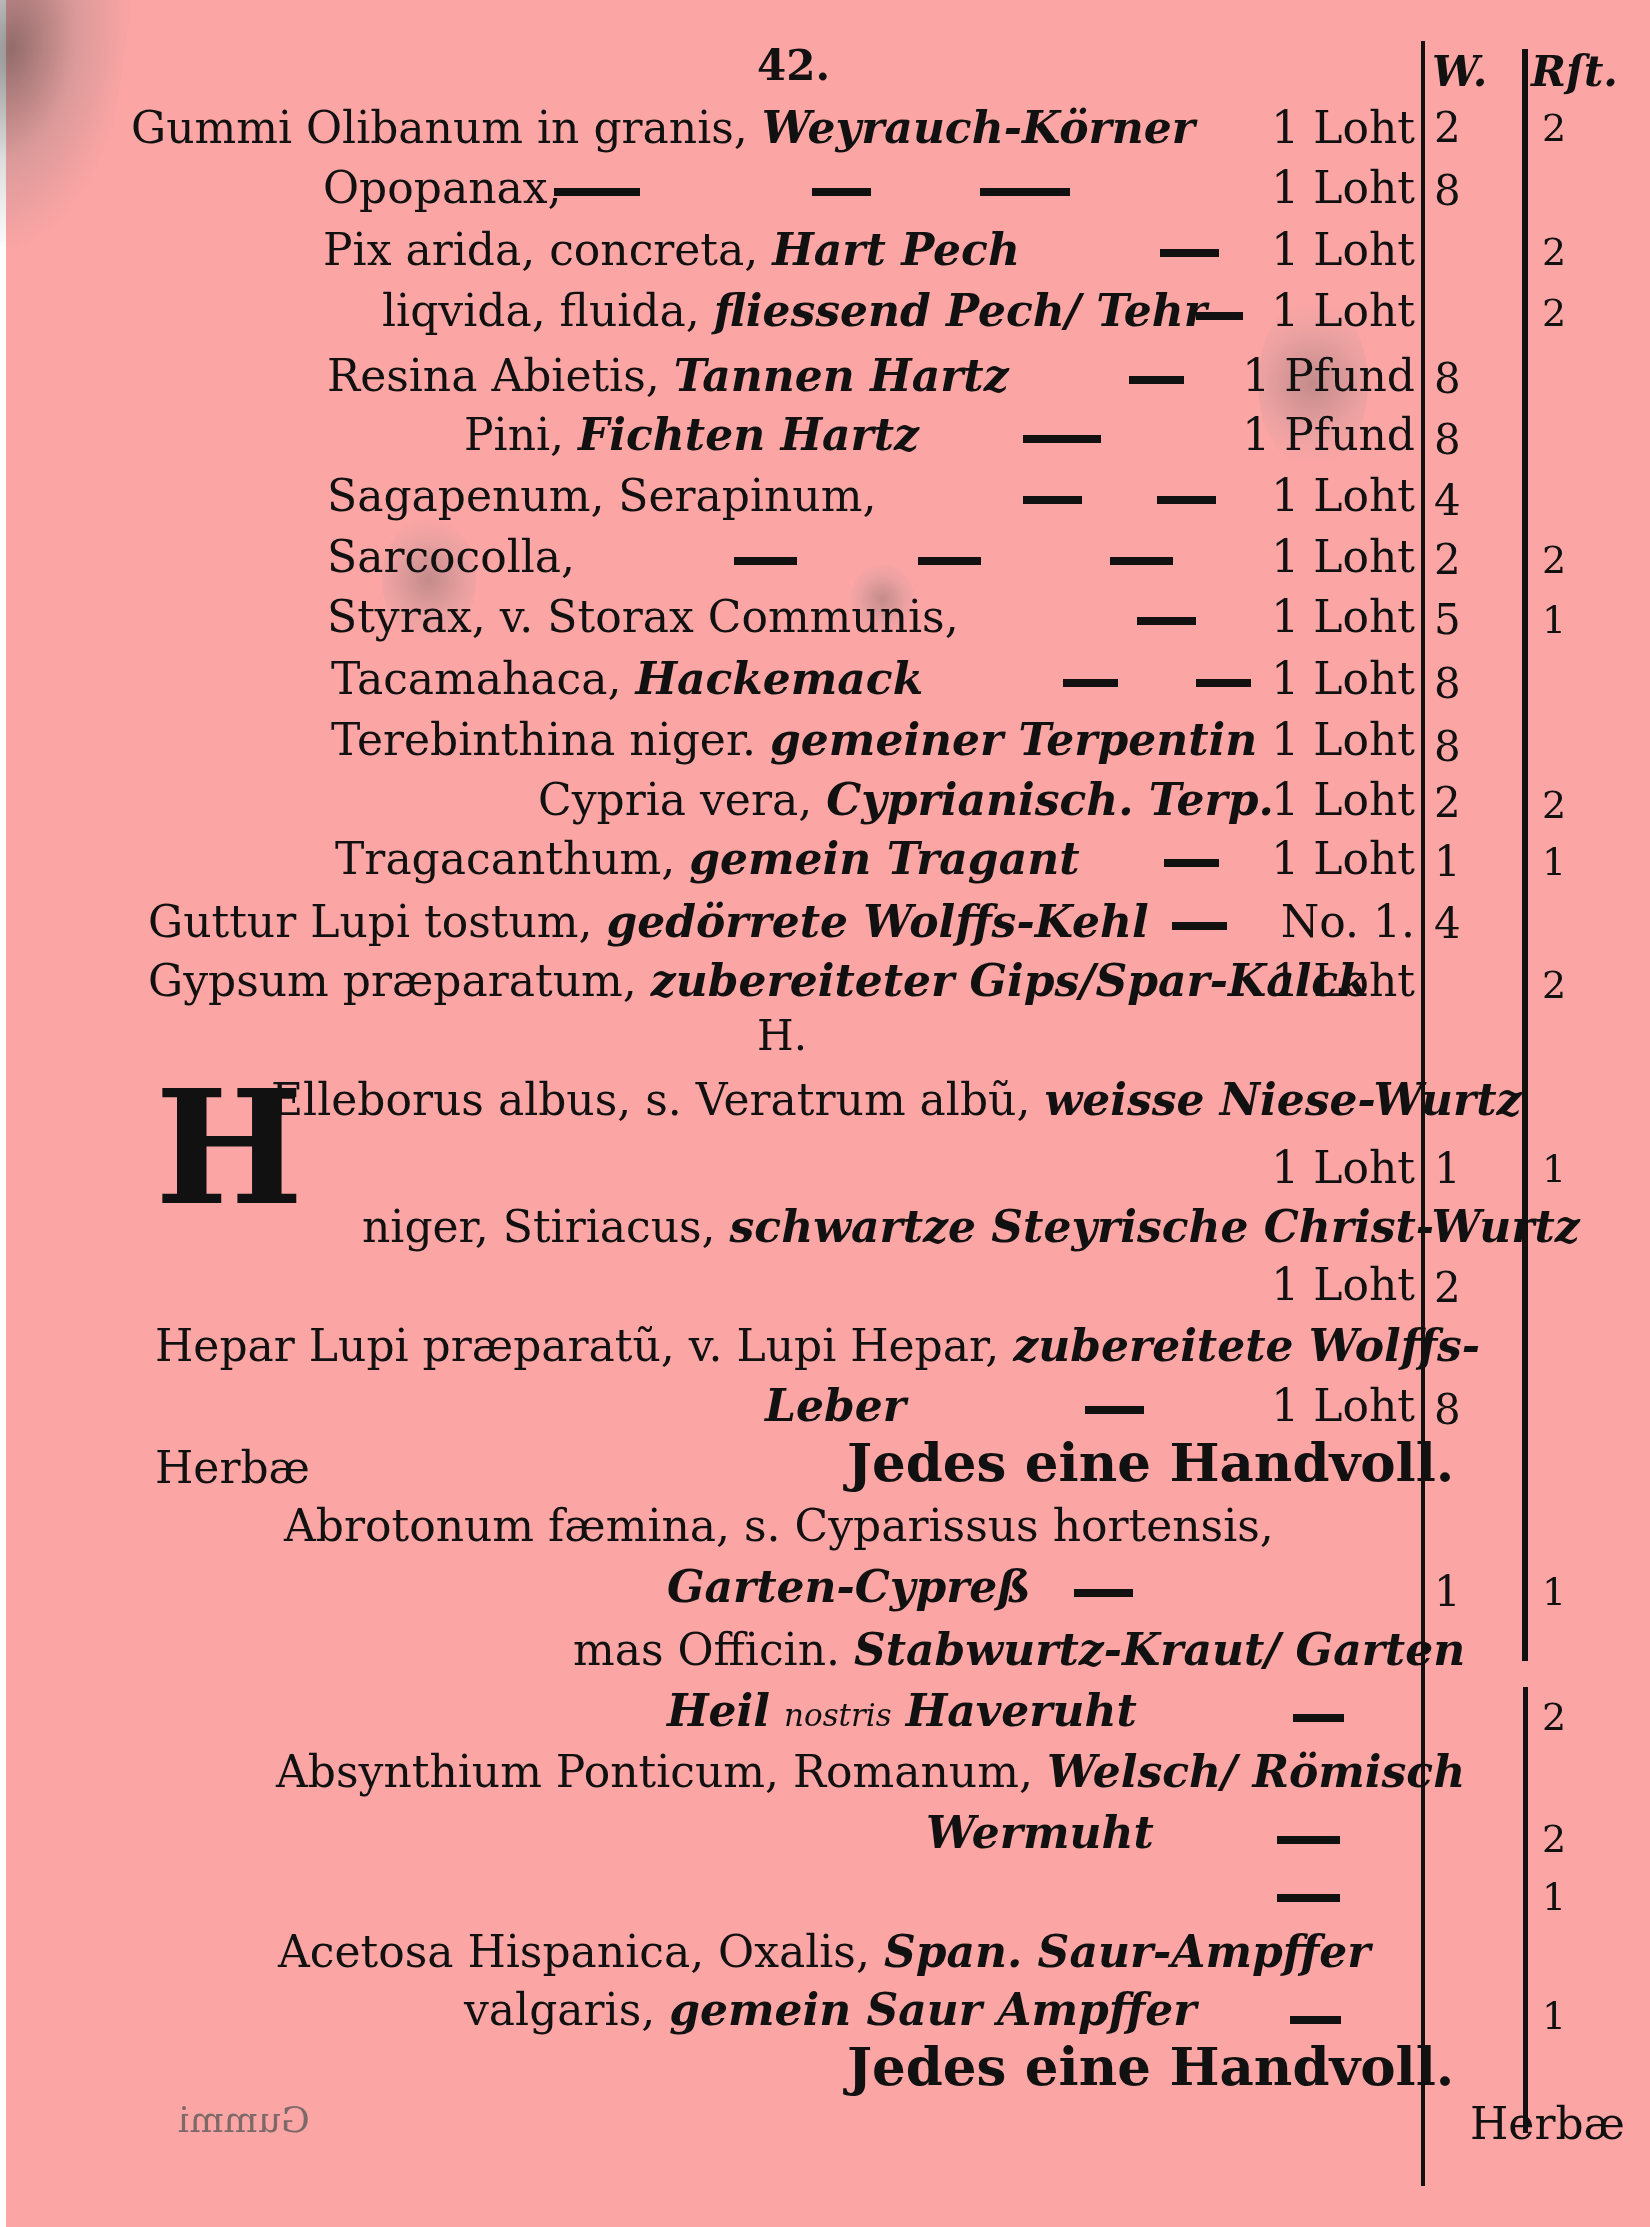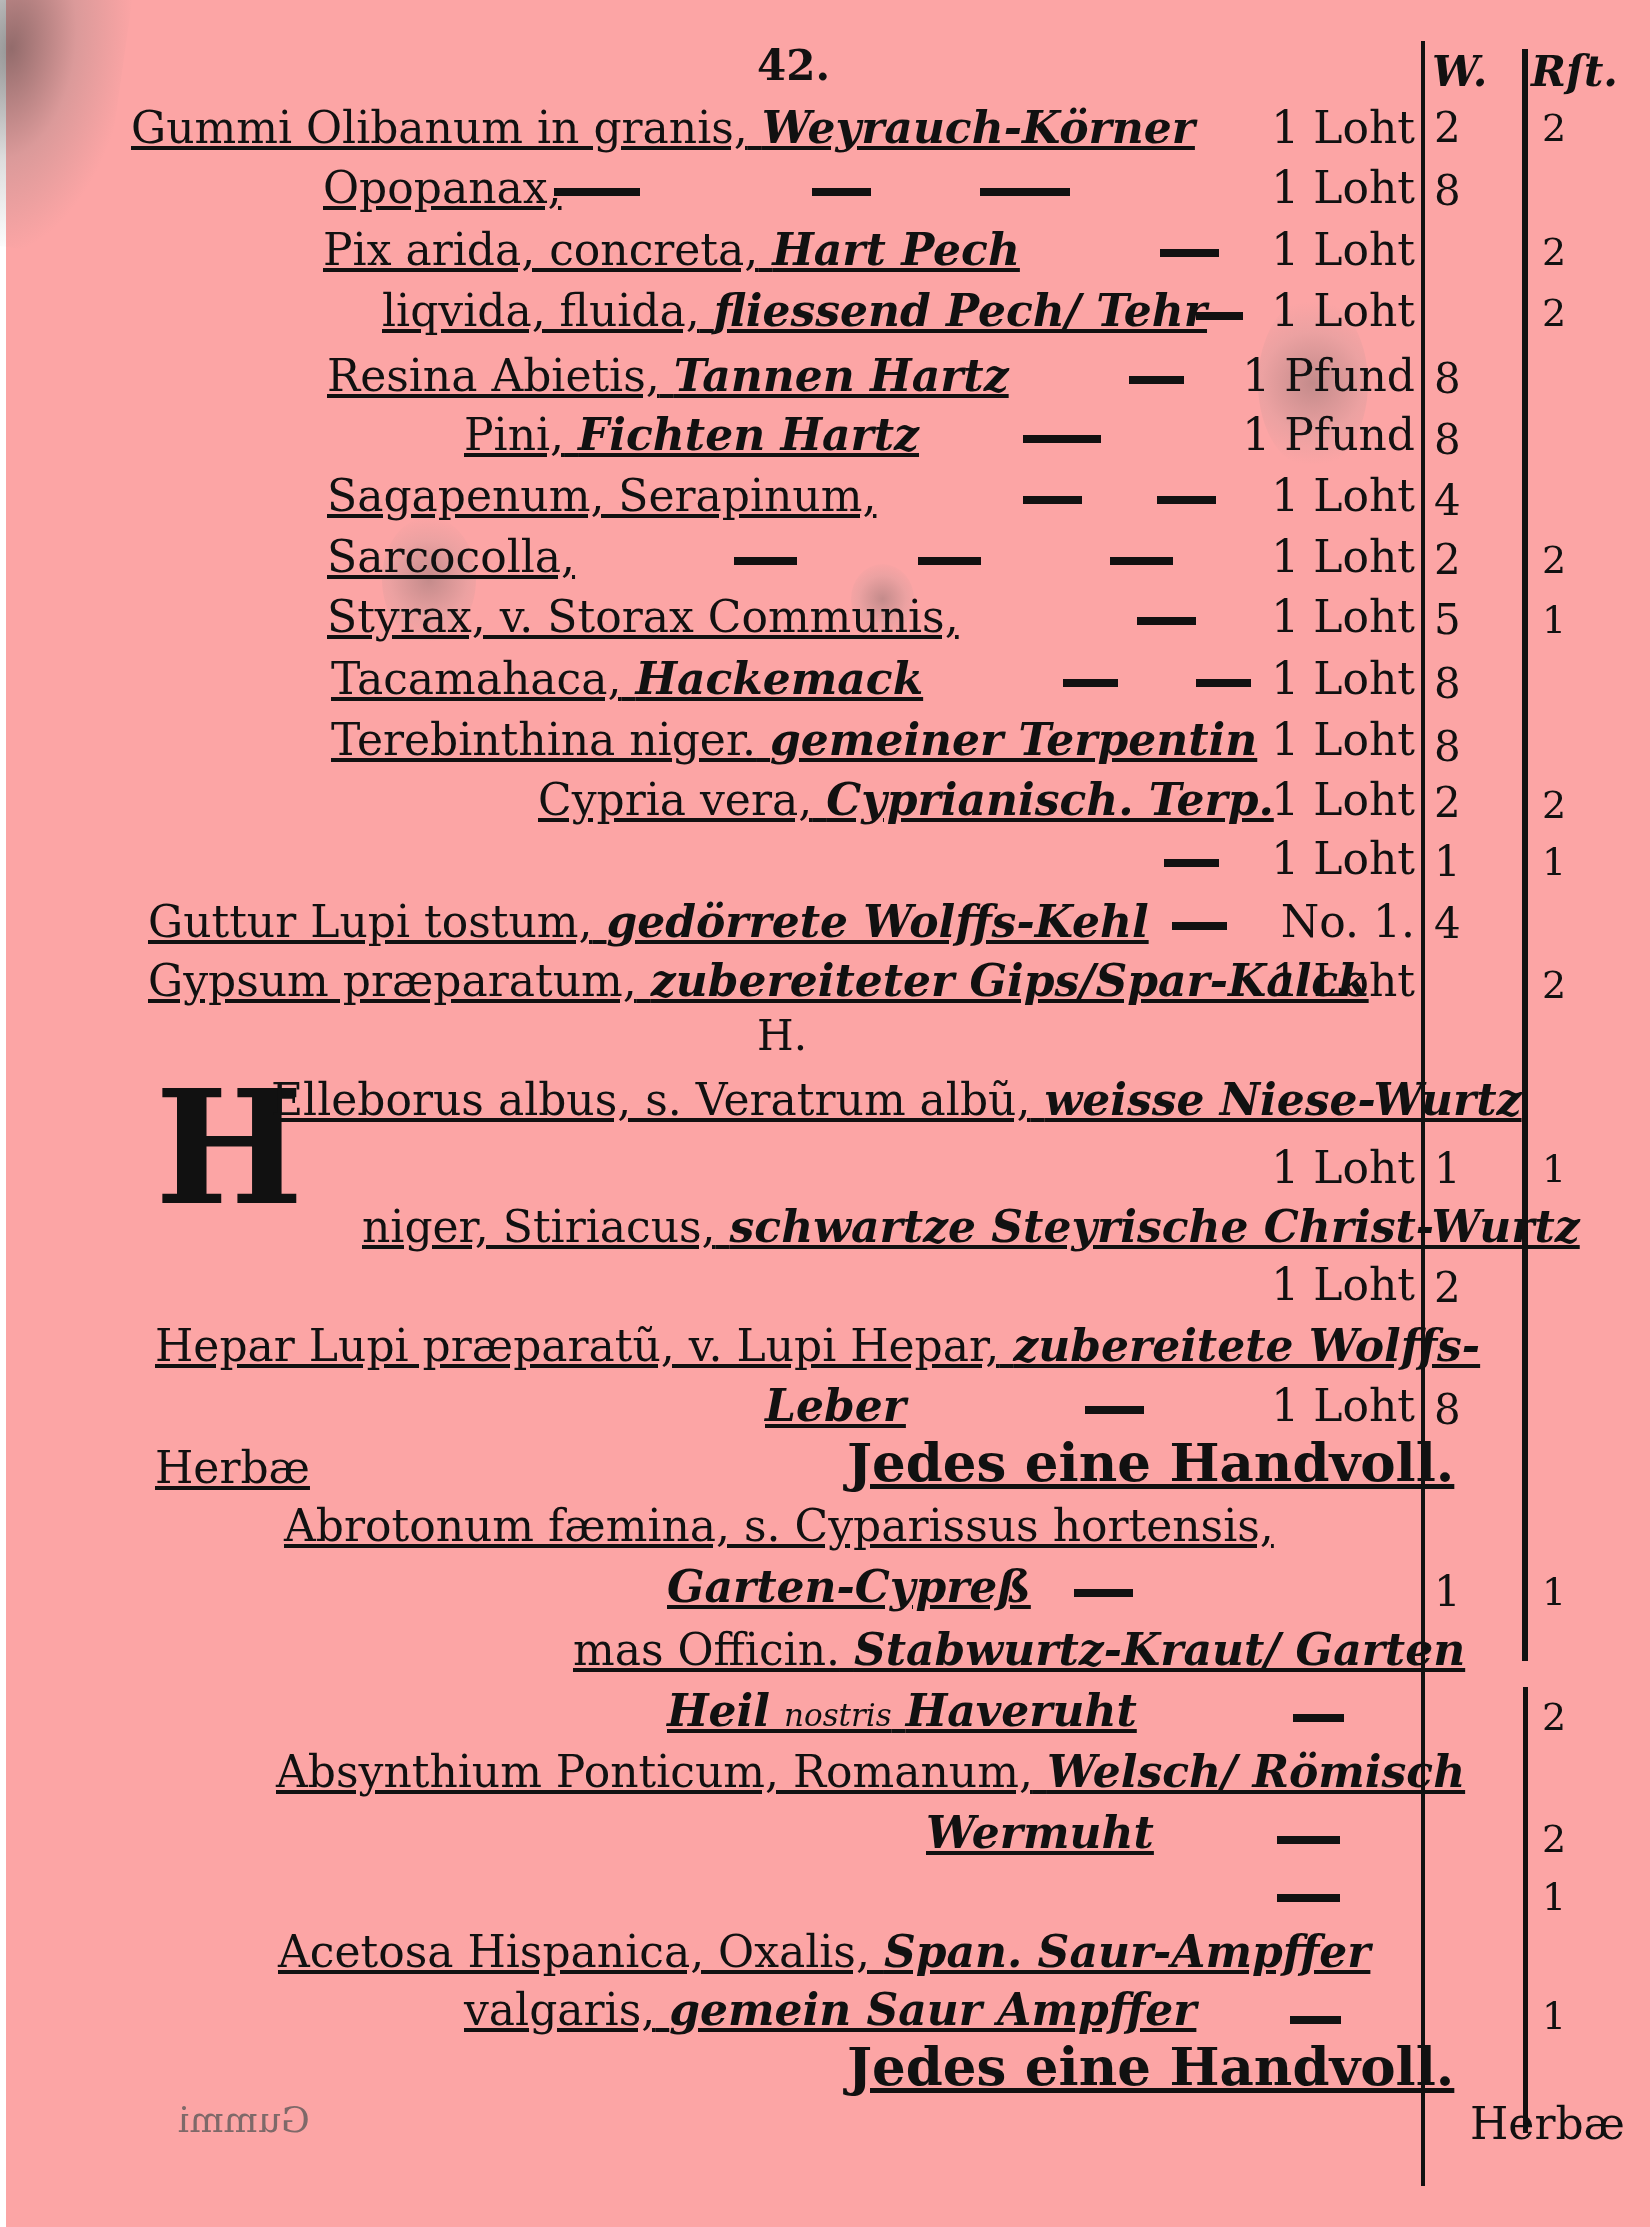--- a/index.html
+++ b/index.html
@@ -57,21 +57,20 @@
   .rule.left { left: 1415px; top: 41px; width: 3.9px; height: 2145px; }
   .rule.right-a { left: 1516px; top: 49px; width: 5.5px; height: 1612px; }
   .rule.right-b { left: 1517px; top: 1687px; width: 4.7px; height: 446px; }
 
   .line {
     position: absolute;
     white-space: nowrap;
     font-size: 44px;
     line-height: 50px;
     height: 50px;
-    text-decoration: underline;
   }
   .frak {
     font-family: "DejaVu Serif", serif;
     font-style: italic;
     font-weight: bold;
   }
   .bold-frak {
     font-family: "DejaVu Serif", serif;
     font-weight: bold;
     font-size: 53px;
@@ -236,20 +235,24 @@
   <div class="val w" style="top:722px;">8</div>
 
   <div class="line" style="left:532px;top:775px;">
     <span>Cypria vera,</span>
     <span class="frak">Cyprianisch. Terp.</span>
   </div>
   <div class="unit" style="top:775px;">1 Loht</div>
   <div class="val w" style="top:778px;">2</div>
   <div class="val rst" style="top:780px;">2</div>
 
+  <div class="line" style="left:329px;top:834px;">
+    <span>Tragacanthum,</span>
+    <span class="frak">gemein Tragant</span>
+  </div>
   <span class="dash" style="left:1158px;top:859px;width:55px;"></span>
   <div class="unit" style="top:834px;">1 Loht</div>
   <div class="val w" style="top:837px;">1</div>
   <div class="val rst" style="top:837px;">1</div>
 
   <div class="line" style="left:142px;top:897px;">
     <span>Guttur Lupi tostum,</span>
     <span class="frak">gedörrete Wolffs-Kehl</span>
   </div>
   <span class="dash" style="left:1166px;top:922px;width:55px;"></span>

